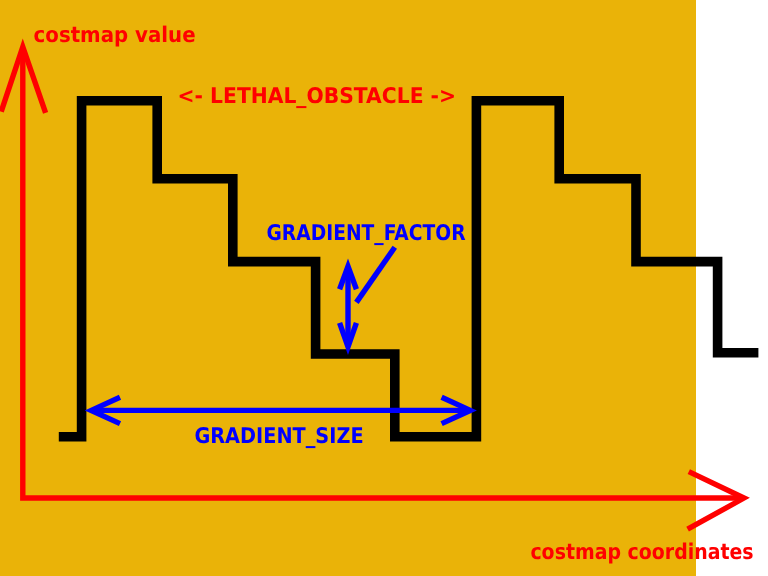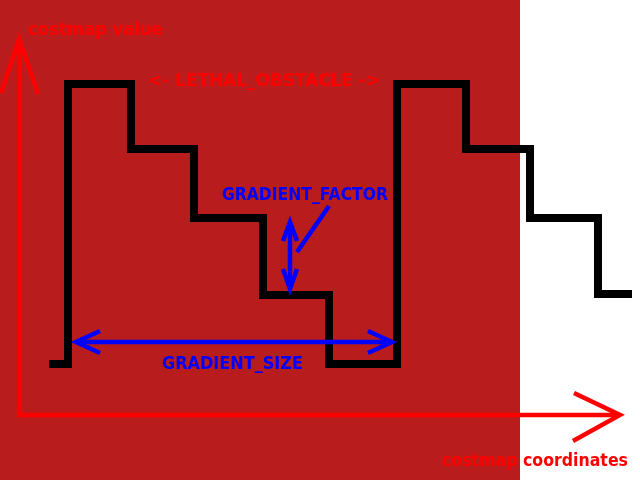--- a/index.html
+++ b/index.html
@@ -6,23 +6,23 @@
     margin: 0;
     padding: 0;
     width: 640px;
     height: 480px;
     background: #ffffff;
     overflow: hidden;
     font-family: "DejaVu Sans", sans-serif;
   }
   .stage {
     position: relative;
-    width: 520px;
+    width: 580px;
     height: 480px;
-    background: #b91c1c;
+    background: #eab308;
   }
   svg { display: block; }
   .axis-stroke   { fill: none; stroke-width: 4.5; stroke-linecap: butt; stroke-linejoin: miter; }
   .profile-stroke{ fill: none; stroke-width: 8;   stroke-linecap: butt; stroke-linejoin: miter; }
   .anno-stroke   { fill: none; stroke-width: 4.5; stroke-linecap: butt; stroke-linejoin: miter; }
   .lbl {
     font-family: "DejaVu Sans", sans-serif;
     font-weight: bold;
     font-size: 18px;
   }

